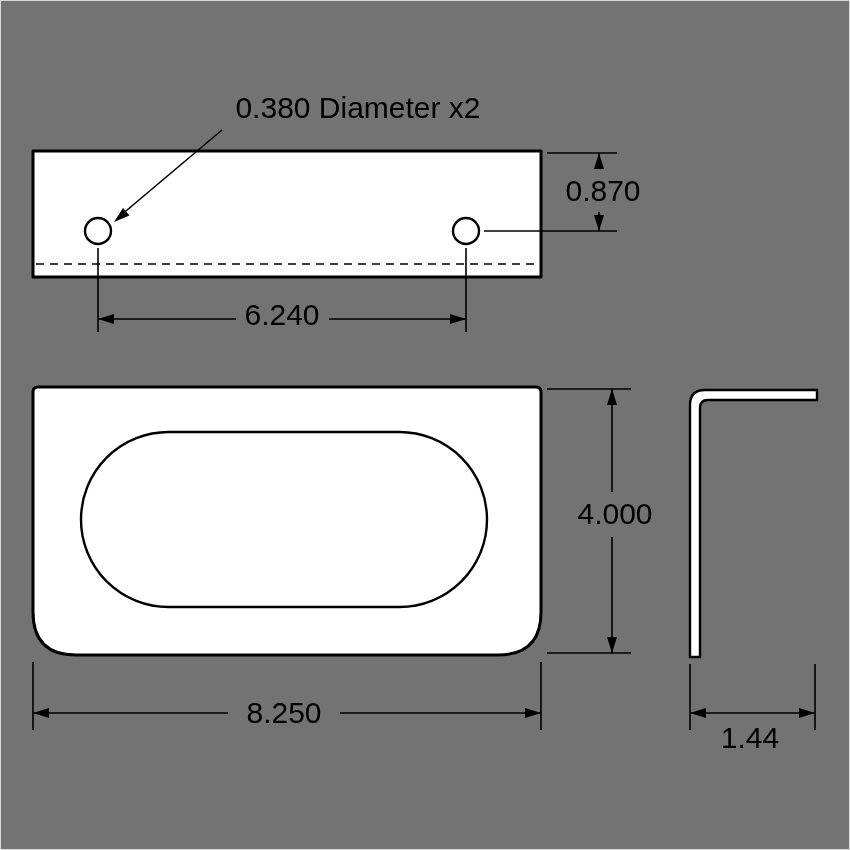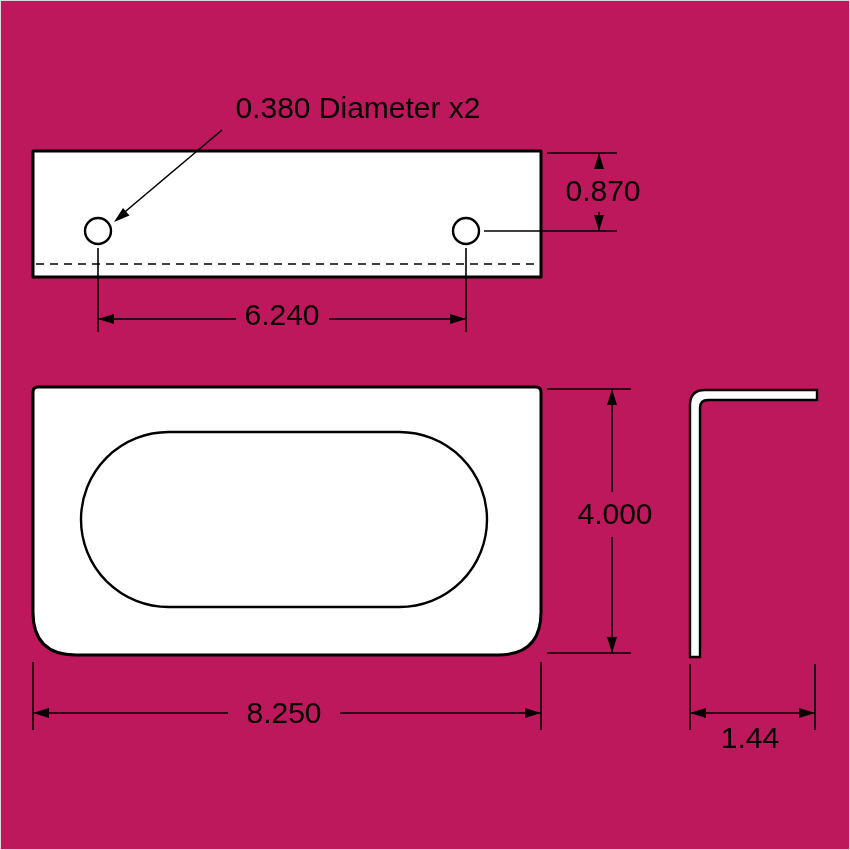--- a/index.html
+++ b/index.html
@@ -6,21 +6,21 @@
     margin: 0;
     padding: 0;
     background: #ffffff;
     font-family: "Liberation Sans", sans-serif;
   }
   .canvas-wrap {
     position: relative;
     width: 848px;
     height: 848px;
     border: 1px solid #d9d9d9;
-    background: #be185d;
+    background: #737373;
     overflow: hidden;
   }
   svg { display: block; }
   .outline   { fill: #ffffff; stroke: #000000; stroke-width: 3;   stroke-linejoin: round; }
   .outline2  { fill: #ffffff; stroke: #000000; stroke-width: 2.4; }
   .thin      { fill: none;    stroke: #000000; stroke-width: 1.6; }
   .dashed    { fill: none;    stroke: #000000; stroke-width: 1.6; stroke-dasharray: 8 6; }
   .arrow     { fill: #000000; stroke: none; }
   .dim-text  { fill: #000000; font-size: 30px; font-family: "Liberation Sans", sans-serif; }
 </style>

